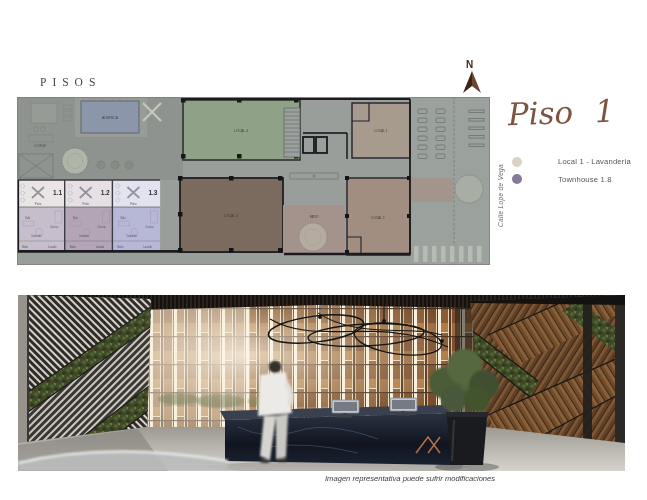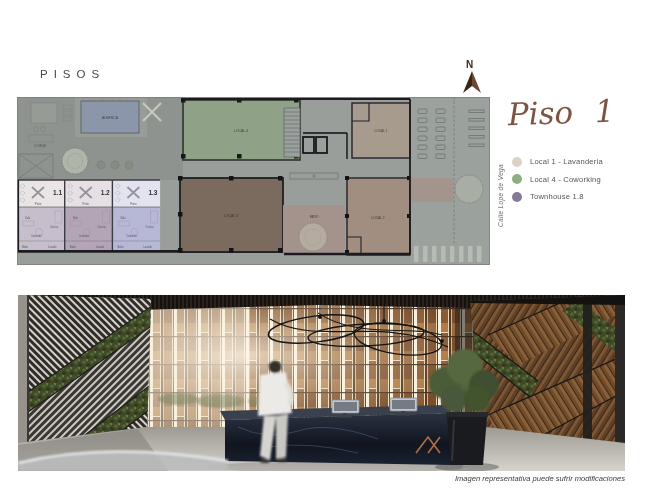--- a/index.html
+++ b/index.html
@@ -1,26 +1,26 @@
 <!DOCTYPE html>
 <html><head>
 <meta charset="utf-8">
 <style>
   html,body{margin:0;padding:0;background:#fff;font-family:"Liberation Sans",sans-serif;}
   #canvas{position:relative;width:647px;height:500px;background:#ffffff;overflow:hidden;}
   .abs{position:absolute;}
-  .page-title{left:40px;top:68px;font-size:11.5px;letter-spacing:6px;color:#45454f;font-weight:500;}
+  .page-title{left:40px;top:76px;font-size:11.5px;letter-spacing:6px;color:#45454f;font-weight:500;font-family:Liberation Serif, serif;}
   .north-n{left:466px;top:59px;font-size:10px;font-weight:600;color:#3f2b1c;letter-spacing:.5px;}
   .script-title{left:508px;top:94px;width:130px;height:48px;font-family:"DejaVu Serif",serif;font-style:italic;font-size:31px;color:#7d5342;word-spacing:12px;transform:rotate(-2deg);}
   .legend{left:512px;top:153px;}
   .legend-row{display:flex;align-items:center;height:17.5px;gap:8px;}
   .sw{width:10px;height:10px;border-radius:50%;flex:0 0 auto;}
-  .legend-label{font-size:7.6px;color:#555558;letter-spacing:.2px;}
+  .legend-label{font-size:7.6px;color:#555558;letter-spacing:.2px;margin-left:28px;}
   .street-label{left:452px;top:192px;width:96px;text-align:center;transform:rotate(-90deg);font-style:italic;font-size:6.6px;color:#6d6d70;letter-spacing:.3px;}
-  .caption{left:325px;top:474px;width:300px;text-align:right;font-style:italic;font-size:7.6px;color:#3c3c3e;}
+  .caption{left:325px;top:474px;width:300px;font-style:italic;font-size:7.6px;color:#3c3c3e;}
   svg text{font-family:"Liberation Sans",sans-serif;}
 </style>
 </head>
 <body>
 
 <div id="canvas">
 
   <div class="abs page-title">PISOS</div>
 
   <div class="abs north-n">N</div>
@@ -256,24 +256,20 @@
   </svg>
 
   <div class="abs street-label">Calle Lope de Vega</div>
 
   <div class="abs script-title">Piso 1</div>
 
   <div class="abs legend">
     <div class="legend-row">
         <span class="sw" style="background-color: rgb(220, 210, 195);"></span>
         <span class="legend-label">Local 1 - Lavanderia</span>
-      </div>
-    <div class="legend-row">
-        <span class="sw" style="background-color: rgb(141, 175, 130);"></span>
-        <span class="legend-label">Local 4 - Coworking</span>
       </div>
     <div class="legend-row">
         <span class="sw" style="background-color: rgb(133, 122, 153);"></span>
         <span class="legend-label">Townhouse 1.8</span>
       </div>
   </div>
 
   <svg class="abs" style="left:18px;top:295px" width="607" height="176" viewBox="0 0 607 176">
     <defs>
       <pattern id="lat" width="24" height="28" patternUnits="userSpaceOnUse">

